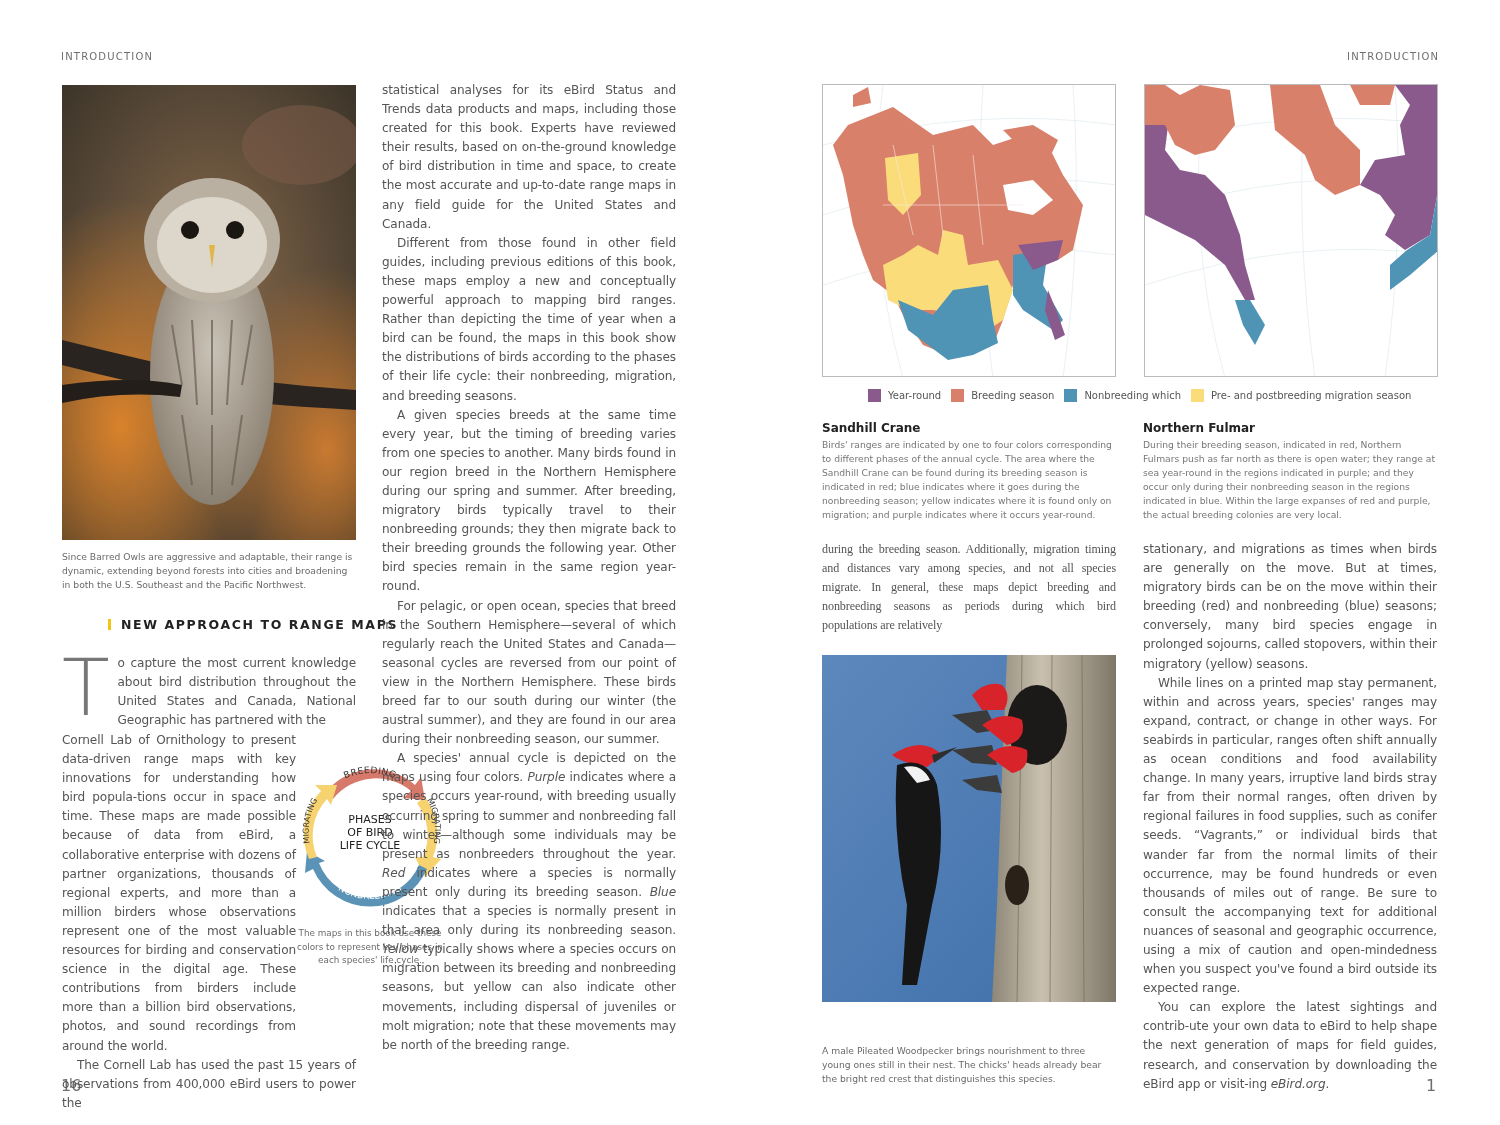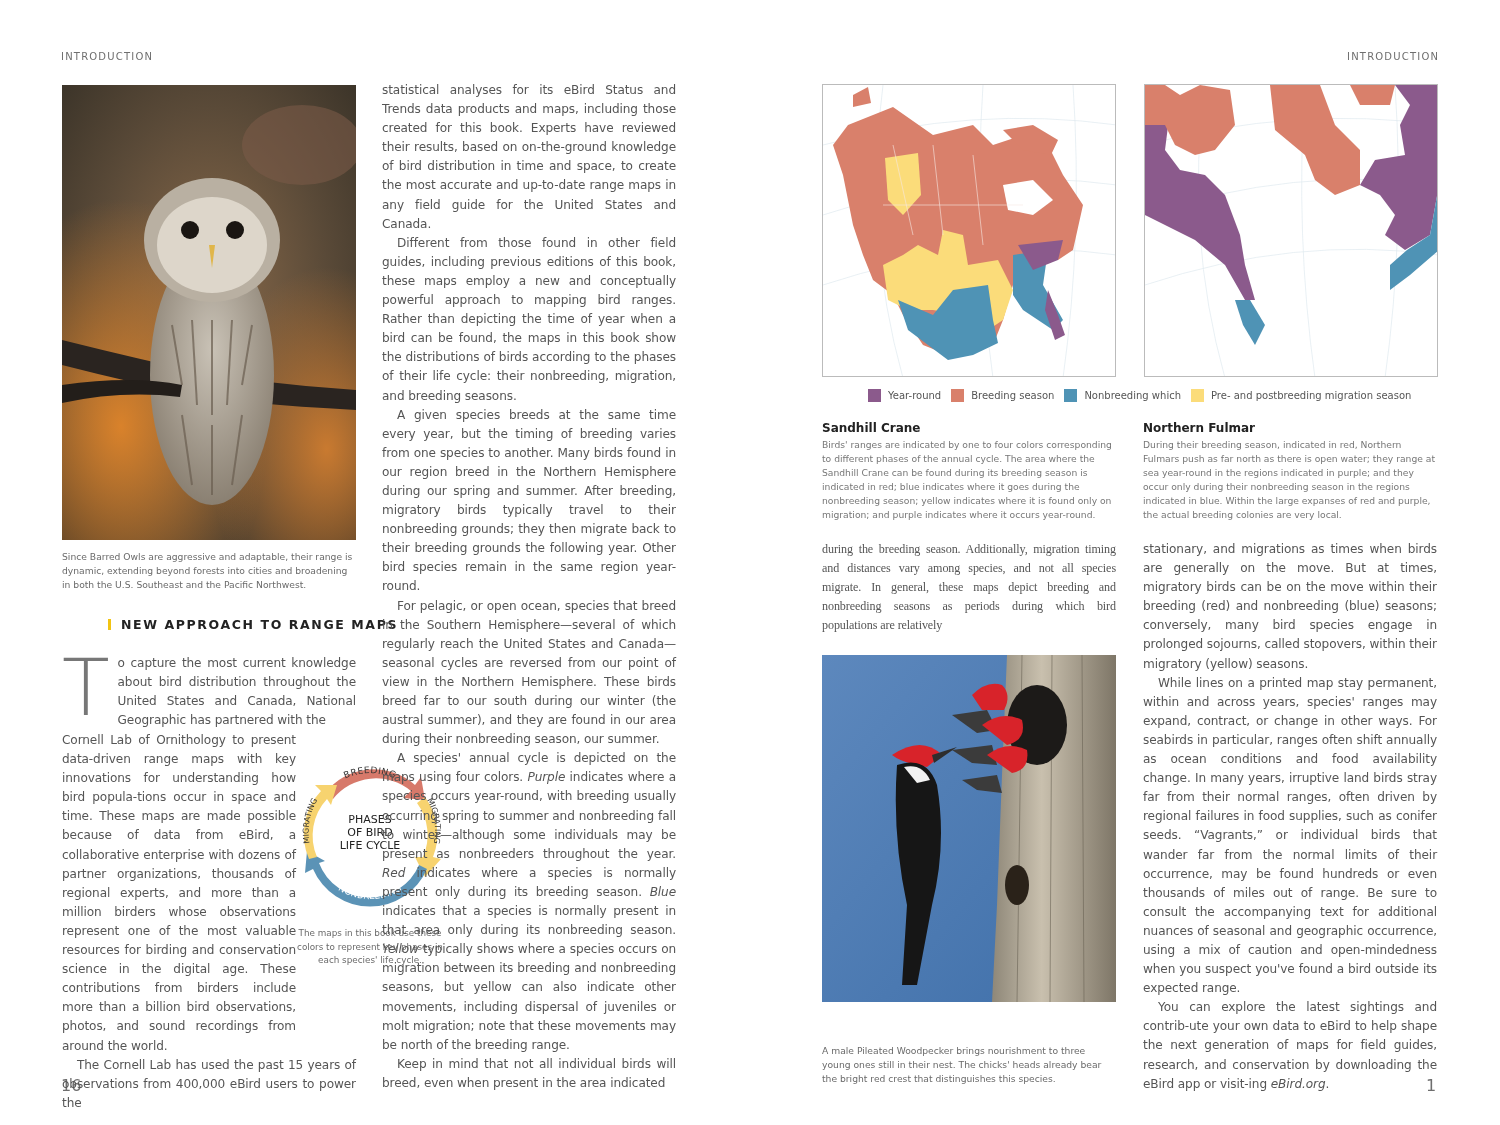--- a/index.html
+++ b/index.html
@@ -112,21 +112,20 @@
 </div>
 <div class="caption col" style="left:296px; top:927px; width:148px; text-align:center; font-size:8.8px; line-height:13.5px;">The maps in this book use these colors to represent key phases in each species' life cycle.</div>
 
 <div class="col body-text" style="left:382px; top:81px; width:294px;">
   <p class="noindent">statistical analyses for its eBird Status and Trends data products and maps, including those created for this book. Experts have reviewed their results, based on on-the-ground knowledge of bird distribution in time and space, to create the most accurate and up-to-date range maps in any field guide for the United States and Canada.</p>
   <p>Different from those found in other field guides, including previous editions of this book, these maps employ a new and conceptually powerful approach to mapping bird ranges. Rather than depicting the time of year when a bird can be found, the maps in this book show the distributions of birds according to the phases of their life cycle: their nonbreeding, migration, and breeding seasons.</p>
   <p>A given species breeds at the same time every year, but the timing of breeding varies from one species to another. Many birds found in our region breed in the Northern Hemisphere during our spring and summer. After breeding, migratory birds typically travel to their nonbreeding grounds; they then migrate back to their breeding grounds the following year. Other bird species remain in the same region year-round.</p>
   <p>For pelagic, or open ocean, species that breed in the Southern Hemisphere—several of which regularly reach the United States and Canada—seasonal cycles are reversed from our point of view in the Northern Hemisphere. These birds breed far to our south during our winter (the austral summer), and they are found in our area during their nonbreeding season, our summer.</p>
   <div style="float:left; width:80px; height:280px; shape-outside: polygon(0 0, 0 100%, 0% 100%, 0 0);"></div>
   <p><span>A species' annual cycle is depicted on the maps using four colors. </span><i>Purple</i><span> indicates where a species occurs year-round, with breeding usually occurring spring to summer and nonbreeding fall to winter—although some individuals may be present as nonbreeders throughout the year. </span><i>Red</i><span> indicates where a species is normally present only during its breeding season. </span><i>Blue</i><span> indicates that a species is normally present in that area only during its nonbreeding season. </span><i>Yellow</i><span> typically shows where a species occurs on migration between its breeding and nonbreeding seasons, but yellow can also indicate other movements, including dispersal of juveniles or molt migration; note that these movements may be north of the breeding range.</span></p>
-  <p>Keep in mind that not all individual birds will breed, even when present in the area indicated</p>
 </div>
 
 <div class="runhead" style="left:1347px;">INTRODUCTION</div>
 <div class="folio" style="left:1426px;">1</div>
 
 <div class="map-box" style="left:822px; top:84px; width:294px; height:293px;">
   <svg width="294" height="293" viewBox="0 0 294 293">
     <g stroke="#dfe9ef" stroke-width="0.7" fill="none">
       <path d="M0 60 Q150 20 294 40"></path>
         <path d="M0 130 Q150 80 294 100"></path>

